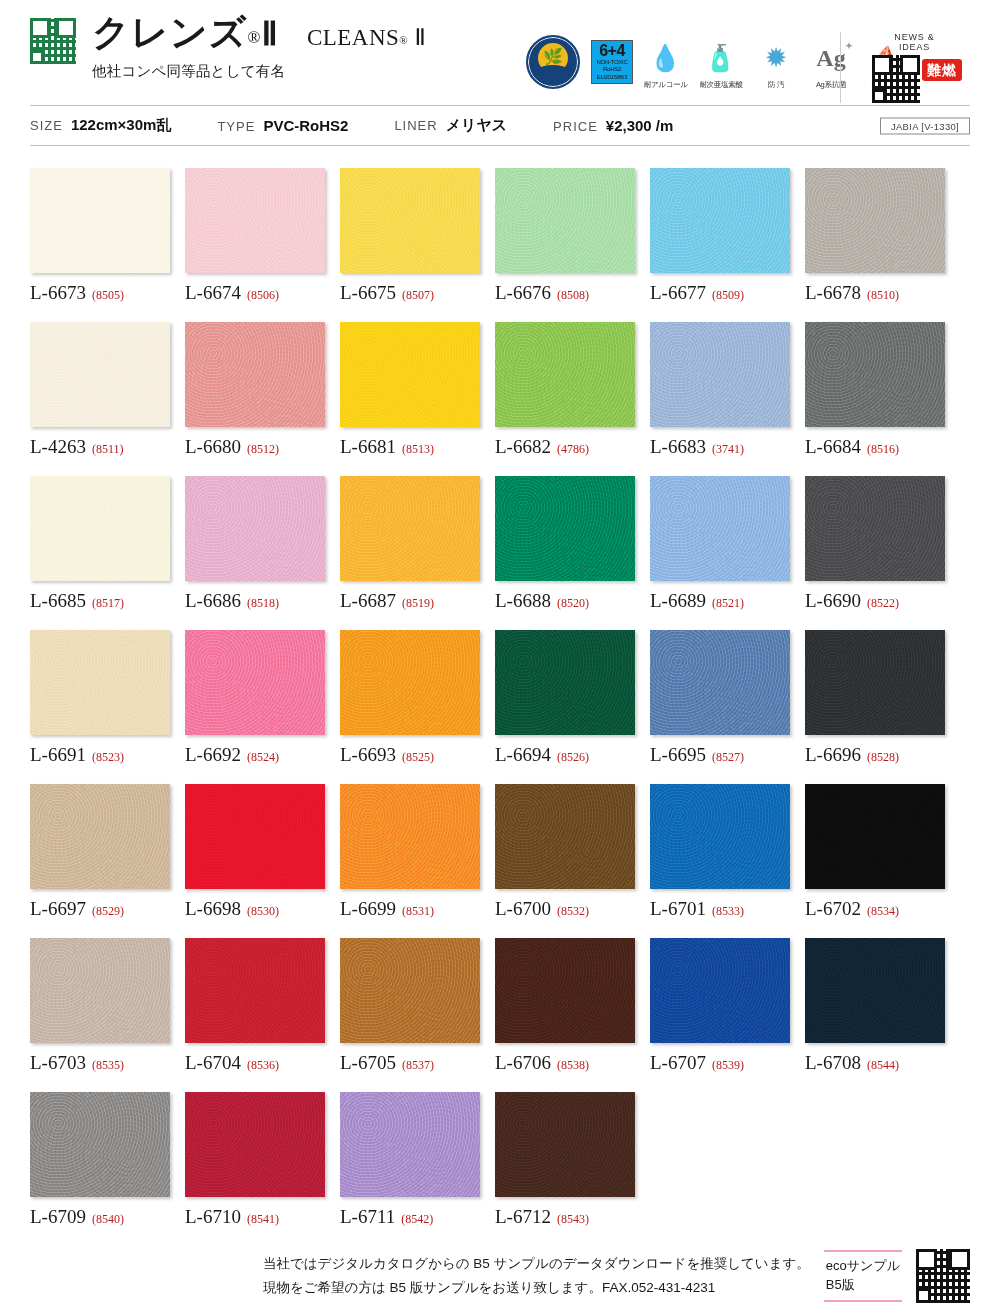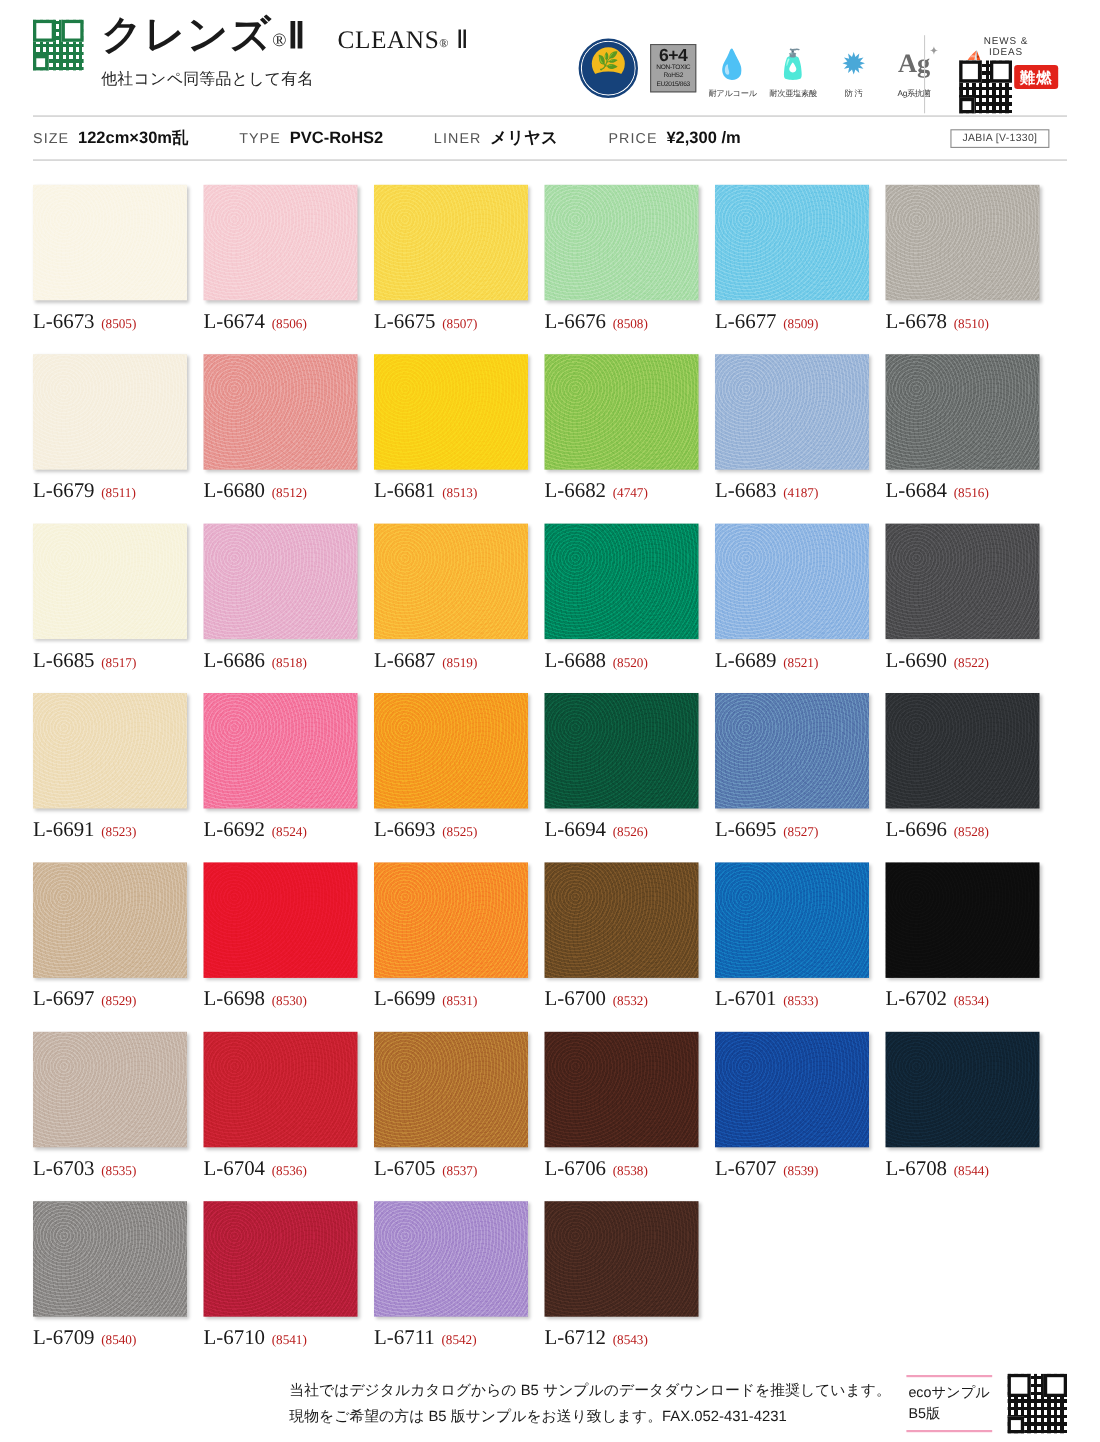--- a/index.html
+++ b/index.html
@@ -73,21 +73,21 @@
   }
   .eco-badge .wave {
     position: absolute; bottom: 0; left: 0; right: 0; height: 22px;
     background: #16427a; border-radius: 50% 50% 0 0 / 80% 80% 0 0;
   }
   .eco-ring {
     position: absolute; inset: 0; border-radius: 50%;
     border: 1.5px solid #fff;
   }
   .nontoxic {
-    width: 42px; border: 1px solid #555; padding: 2px 1px 2px; text-align: center; background: #a3a3a3;
+    width: 42px; border: 1px solid #555; padding: 2px 1px 2px; text-align: center; background: #0ea5e9;
   }
   .nontoxic .big { font-size: 16px; font-weight: 700; line-height: 1; letter-spacing: -0.5px; }
   .nontoxic .sm { font-size: 6px; line-height: 1.25; letter-spacing: -0.3px; }
   .drop-ico { color: #4aa8d8; font-size: 26px; line-height: 1; }
   .spray-ico { color: #e8803a; font-size: 26px; line-height: 1; }
   .splat-ico { color: #4aa8d8; font-size: 27px; line-height: 1; }
   .ag-ico { font-family: "Liberation Serif", serif; font-size: 24px; color: #6b6b6b; font-weight: 700; position: relative; }
   .ag-ico::after { content: "✦"; position: absolute; right: -7px; top: -4px; font-size: 9px; color: #9a9a9a; }
   .boat-ico { color: #16427a; font-size: 22px; line-height: 1; }
   .flame-badge {
@@ -119,21 +119,21 @@
 
   
   .spec-row {
     display: flex; align-items: center; height: 40px;
     border-bottom: 1px solid #bfbfbf; position: relative;
   }
   .spec { display: flex; align-items: baseline; margin-right: 46px; }
   .spec .k { font-size: 13px; letter-spacing: 1px; color: #555; margin-right: 8px; }
   .spec .v { font-size: 15px; font-weight: 700; color: #111; }
   .jabia {
-    position: absolute; right: 16px; top: 50%; transform: translateY(-50%);
+    position: absolute; right: 0; top: 50%; transform: translateY(-50%);
     border: 1px solid #8a8a8a; font-size: 9.5px; color: #444;
     padding: 2px 10px; letter-spacing: 0.3px;
   }
 
   
   .grid { padding-top: 22px; }
   .row { display: flex; gap: 0; margin-bottom: 18px; }
   .cell { width: 155px; margin-right: 0; }
   .cell + .cell { margin-left: 0; }
   .row { justify-content: flex-start; }
@@ -310,37 +310,37 @@
           <div class="label"><span class="code">L-6677</span> <span class="alt">(8509)</span></div>
         </div>
         <div class="cell">
           <div class="swatch" style="background: rgb(181, 176, 168);"></div>
           <div class="label"><span class="code">L-6678</span> <span class="alt">(8510)</span></div>
         </div>
       </div>
       <div class="row">
         <div class="cell">
           <div class="swatch" style="background: rgb(246, 239, 223);"></div>
-          <div class="label"><span class="code">L-6679</span> <span class="alt">(8511)</span></div>
+          <div class="label"><span class="code">L-4263</span> <span class="alt">(8511)</span></div>
         </div>
         <div class="cell">
           <div class="swatch" style="background: rgb(231, 151, 147);"></div>
           <div class="label"><span class="code">L-6680</span> <span class="alt">(8512)</span></div>
         </div>
         <div class="cell">
           <div class="swatch" style="background: rgb(250, 209, 23);"></div>
           <div class="label"><span class="code">L-6681</span> <span class="alt">(8513)</span></div>
         </div>
         <div class="cell">
           <div class="swatch" style="background: rgb(140, 197, 81);"></div>
-          <div class="label"><span class="code">L-6682</span> <span class="alt">(4747)</span></div>
+          <div class="label"><span class="code">L-6682</span> <span class="alt">(4786)</span></div>
         </div>
         <div class="cell">
           <div class="swatch" style="background: rgb(156, 182, 216);"></div>
-          <div class="label"><span class="code">L-6683</span> <span class="alt">(4187)</span></div>
+          <div class="label"><span class="code">L-6683</span> <span class="alt">(3741)</span></div>
         </div>
         <div class="cell">
           <div class="swatch" style="background: rgb(107, 111, 110);"></div>
           <div class="label"><span class="code">L-6684</span> <span class="alt">(8516)</span></div>
         </div>
       </div>
       <div class="row">
         <div class="cell">
           <div class="swatch" style="background: rgb(247, 243, 220);"></div>
           <div class="label"><span class="code">L-6685</span> <span class="alt">(8517)</span></div>

